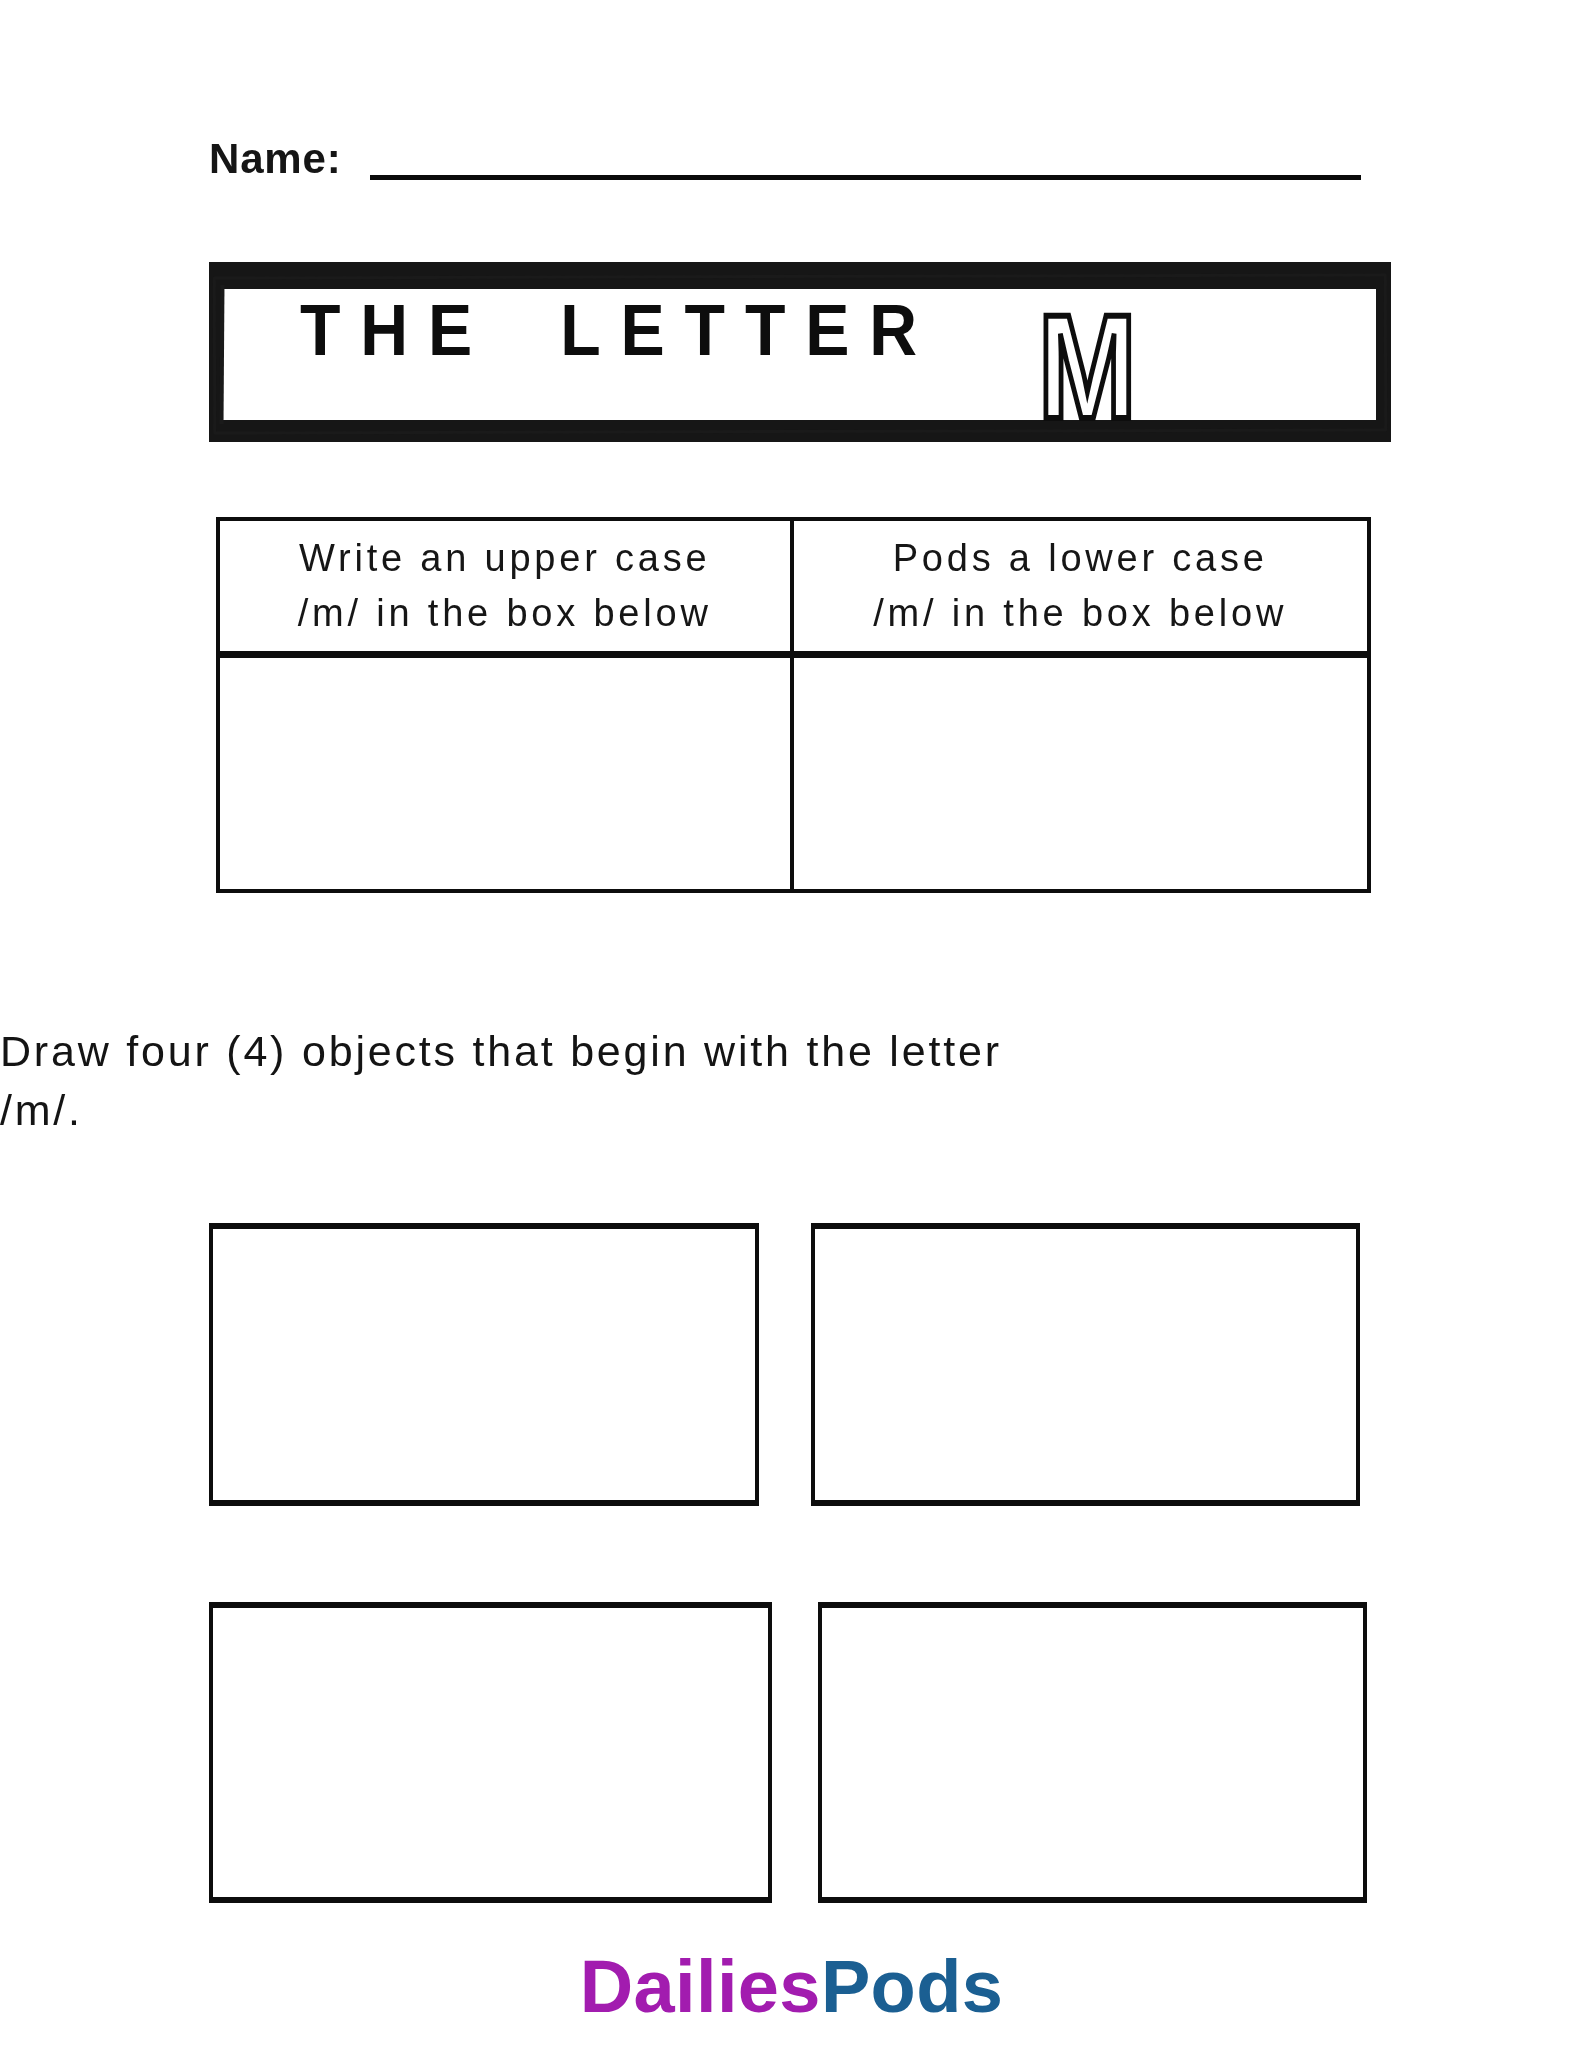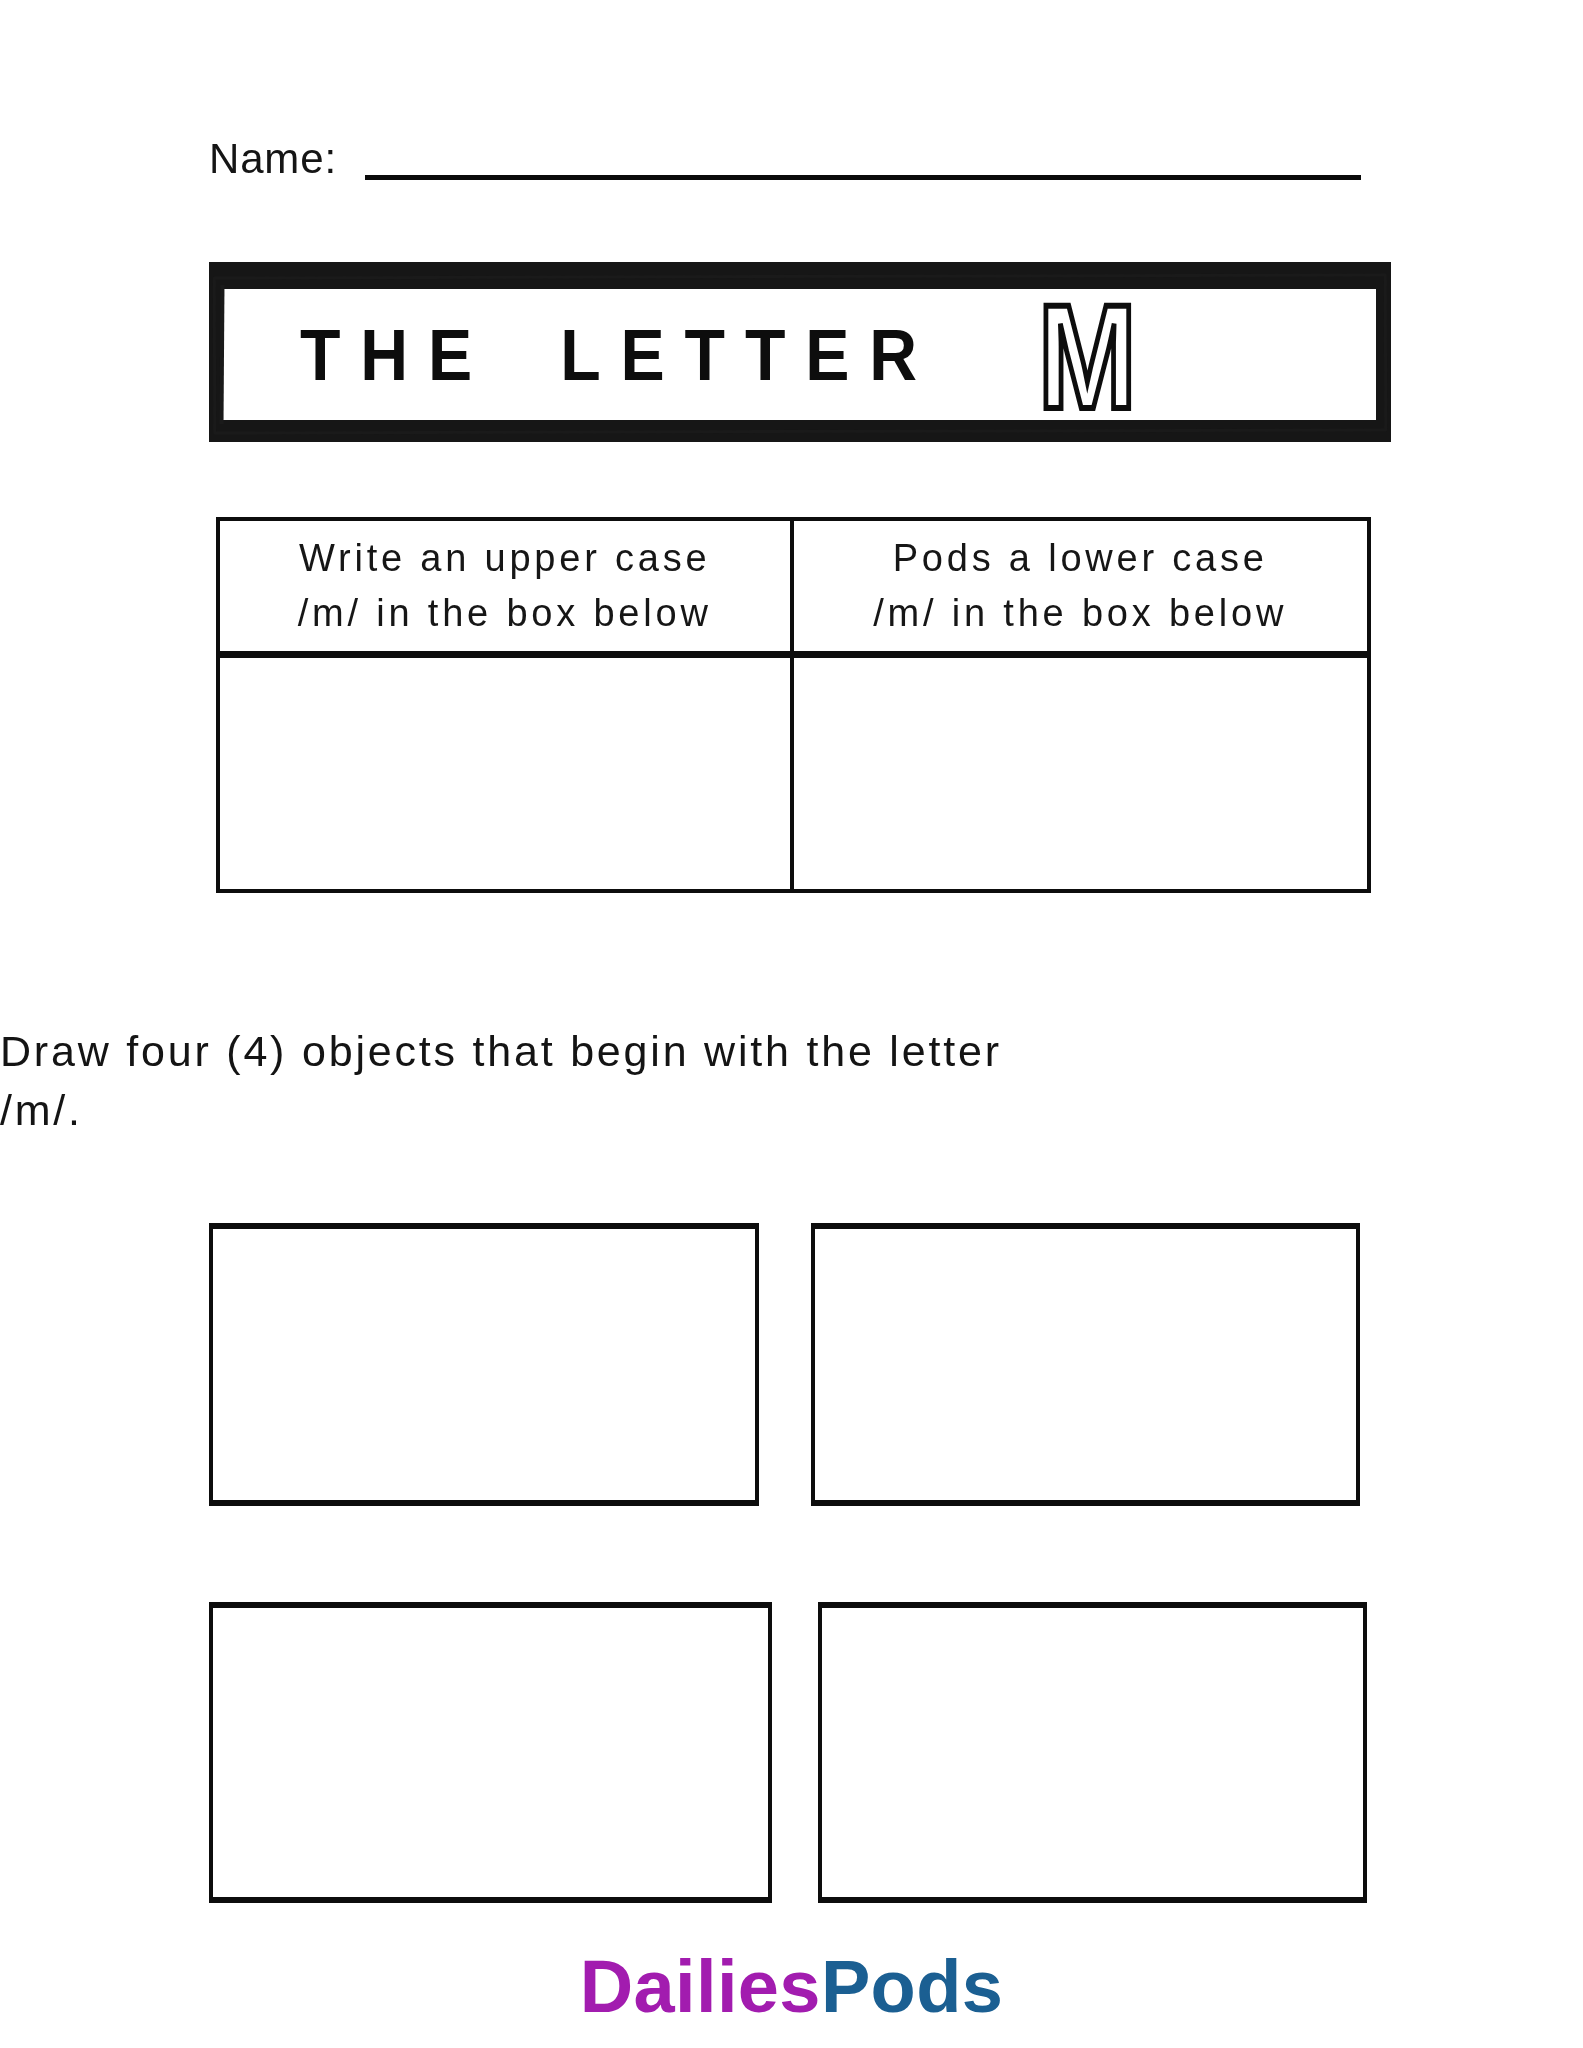--- a/index.html
+++ b/index.html
@@ -11,34 +11,34 @@
     color:#111;
     overflow:hidden;
   }
 
   
   .name-row{
     position:absolute;left:209px;top:138px;right:222px;
     display:flex;align-items:flex-end;
   }
   .name-label{
-    font-size:42px;font-weight:400;letter-spacing:0.02em;color:#151515;
+    font-size:42px;font-weight:700;letter-spacing:0.02em;color:#151515;
     line-height:1;padding-bottom:2px;white-space:nowrap;
   }
   .name-line{
     flex:1;margin-left:28px;height:0;border-bottom:5px solid #0a0a0a;
     margin-bottom:2px;
   }
 
   
   .banner{
     position:absolute;left:209px;top:262px;width:1182px;height:180px;
     box-sizing:border-box;background:#fff;
     border:solid #161616;border-width:27px 15px 22px 13px;
-    display:flex;align-items:center;
+    display:flex;
   }
   .banner::before{
     content:"";position:absolute;inset:-14px -11px -13px -9px;
     border:3px solid #1a1a1a;border-radius:2px;
     transform:rotate(-0.15deg);pointer-events:none;
   }
   .banner::after{
     content:"";position:absolute;left:-2px;top:-4px;bottom:-4px;width:4px;
     background:#1a1a1a;transform:rotate(0.4deg);pointer-events:none;
   }

